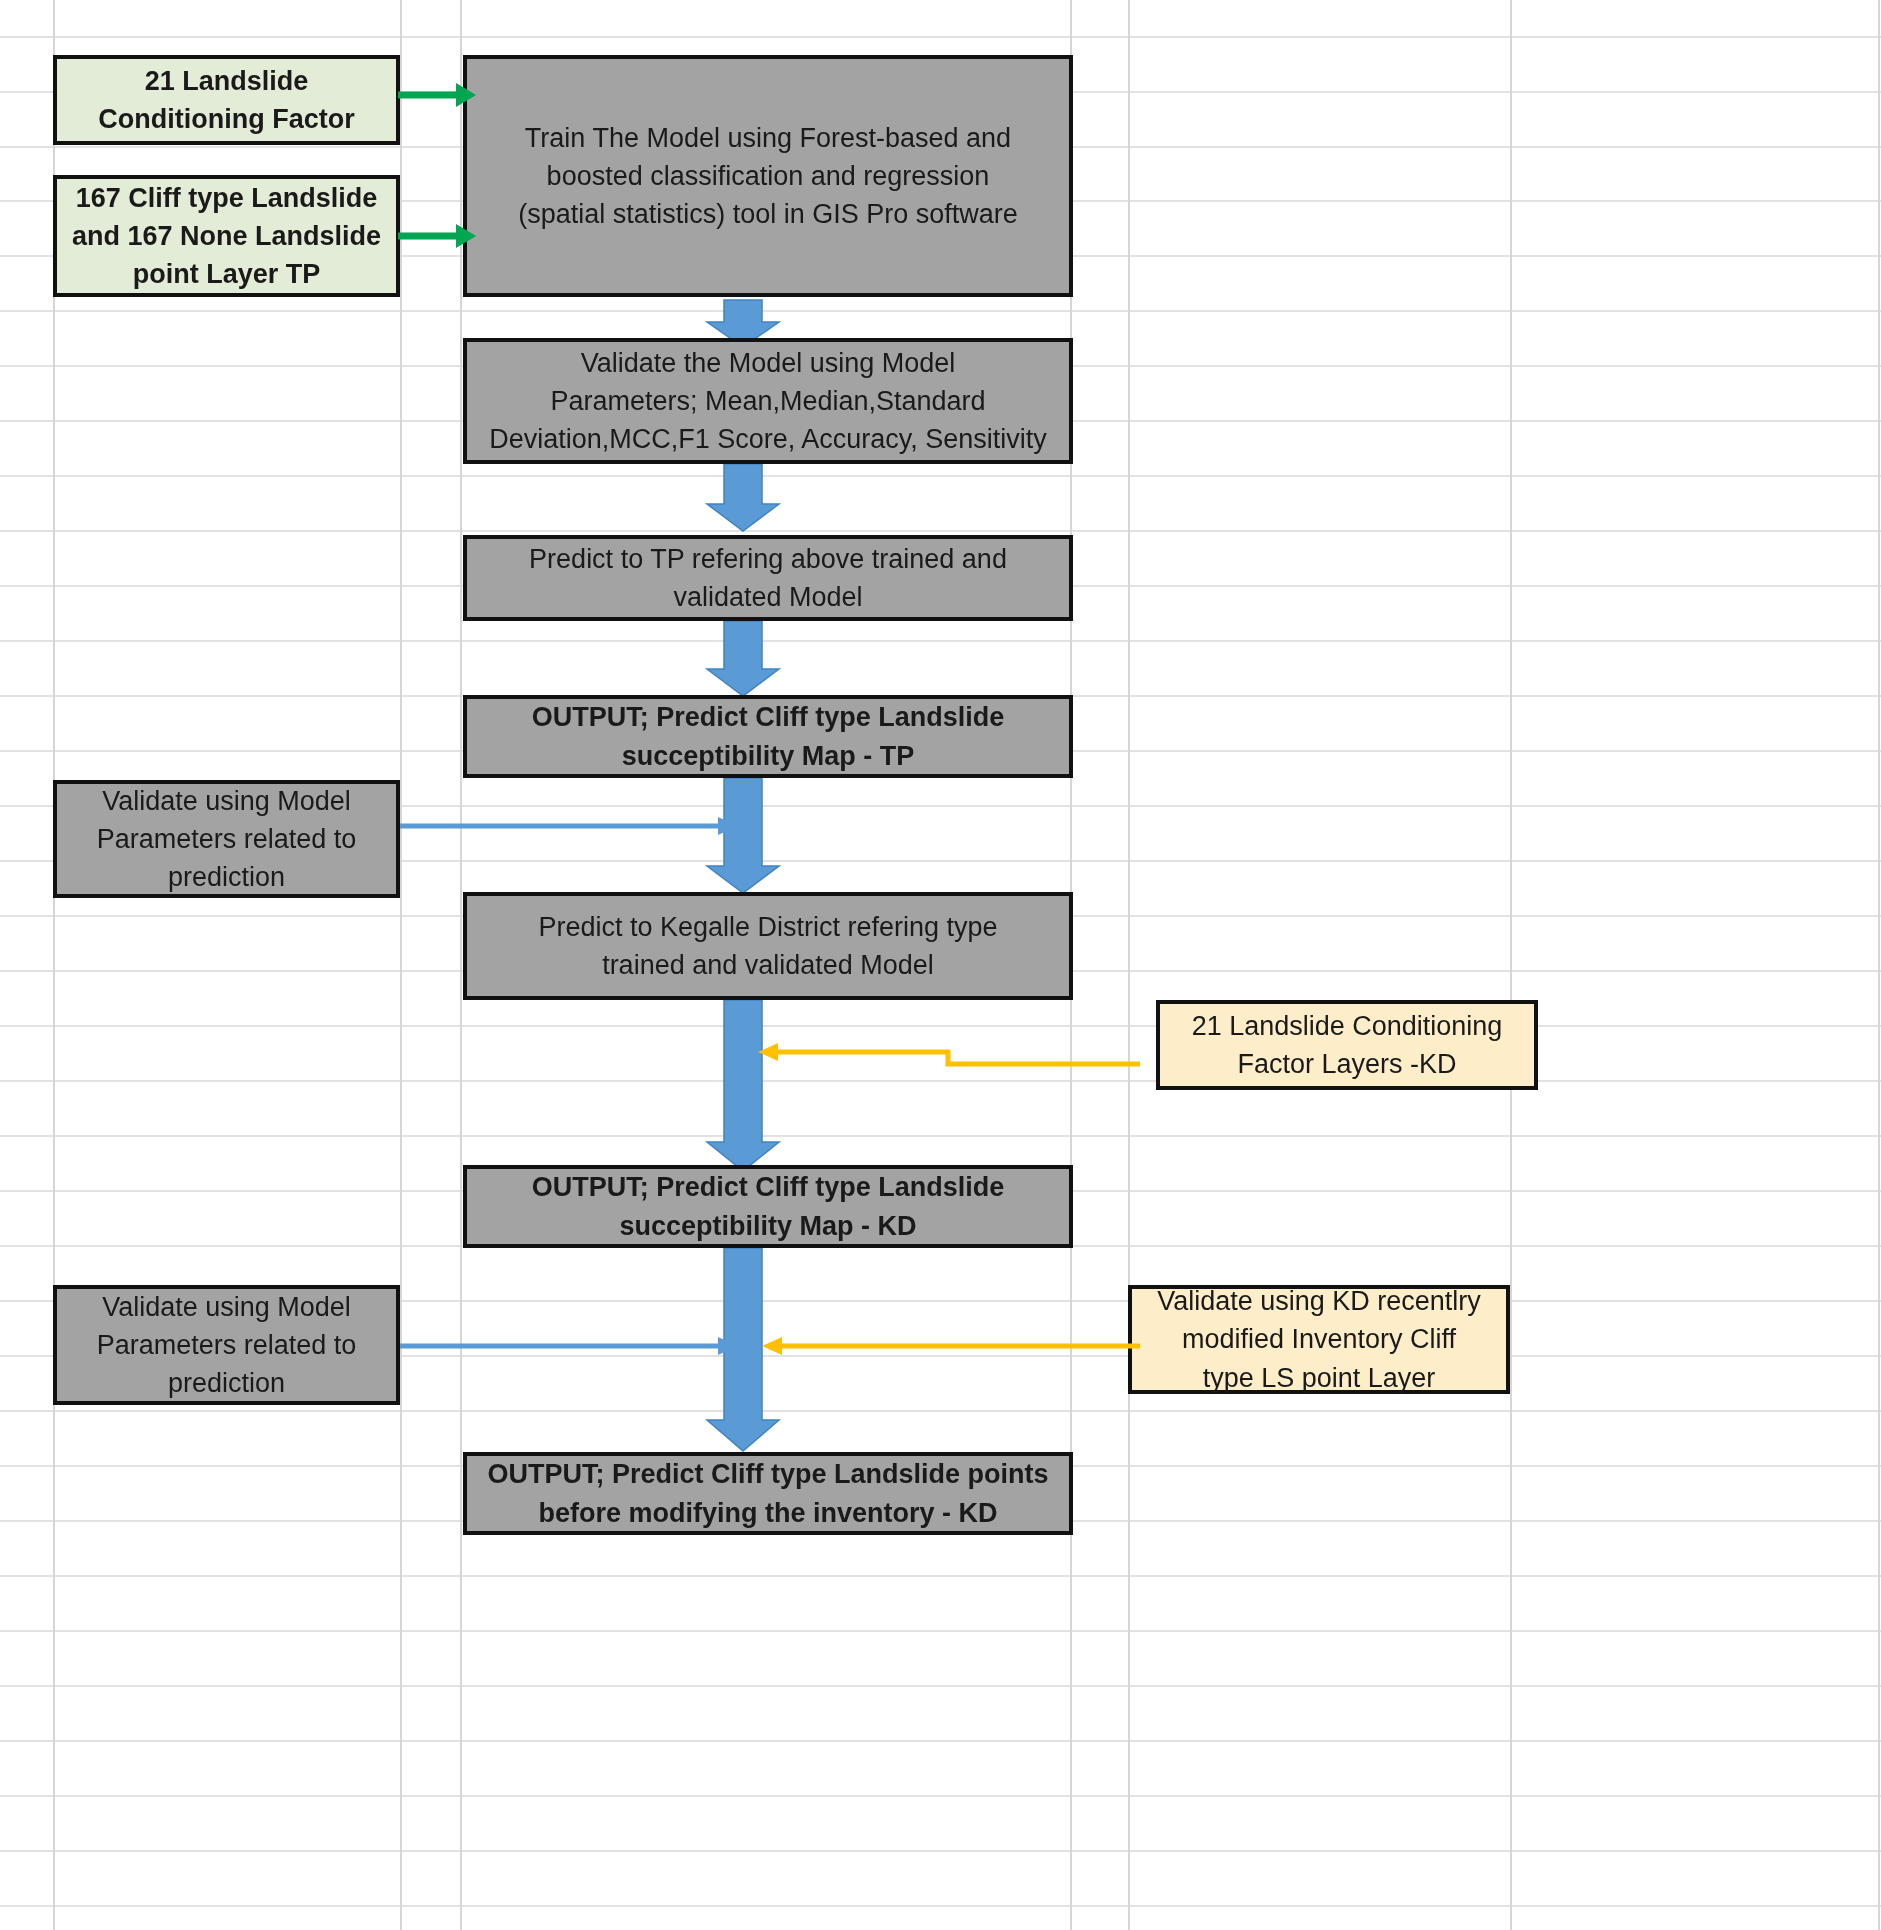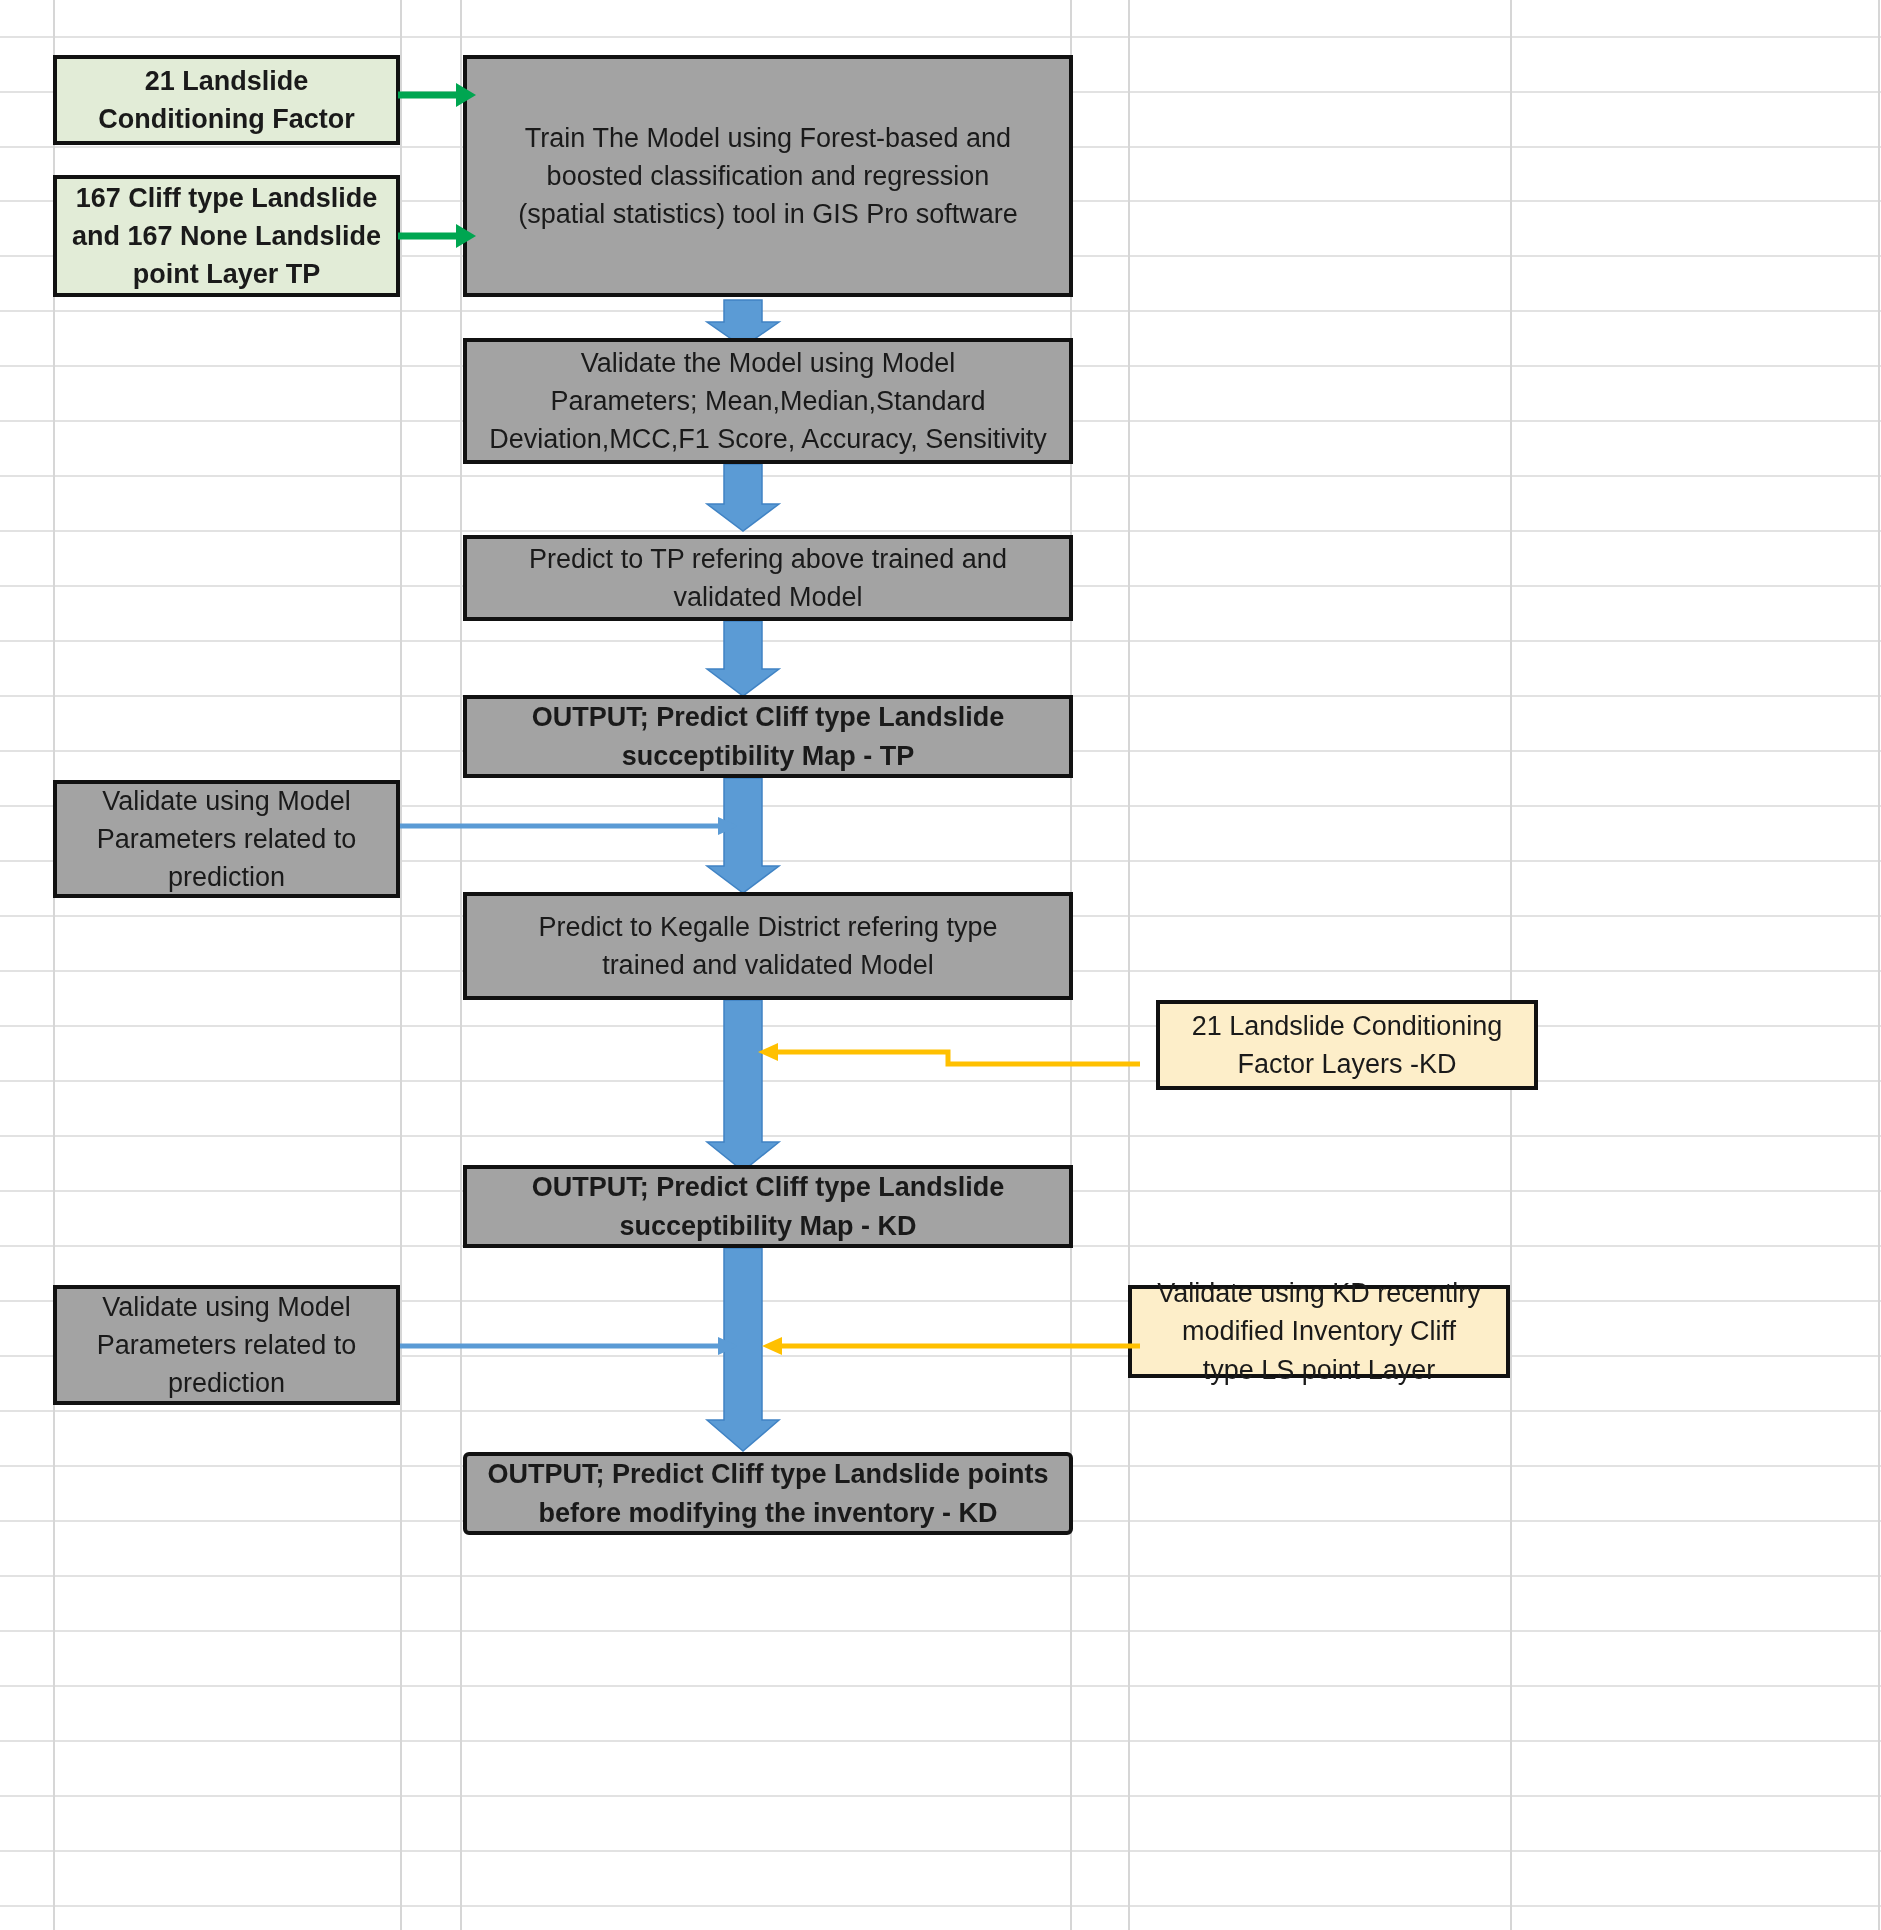--- a/index.html
+++ b/index.html
@@ -230,24 +230,24 @@
     <span>OUTPUT; Predict Cliff type Landslide
 succeptibility Map - KD</span>
   </div>
 
   <div class="node" style="left:53px;top:1285px;width:347px;height:120px;">
     <span>Validate using Model
 Parameters related to
 prediction</span>
   </div>
 
-  <div class="node orange" style="left:1128px;top:1285px;width:382px;height:93px;justify-content:flex-end;">
+  <div class="node orange" style="left:1128px;top:1285px;width:382px;height:109px;justify-content:flex-end;">
     <span>Validate using KD recentlry
 modified Inventory Cliff
 type LS point Layer</span>
   </div>
 
-  <div class="node bold" style="left:463px;top:1452px;width:610px;height:83px;border-radius:6px;">
+  <div class="node bold" style="left:463px;top:1452px;width:610px;height:83px;">
     <span>OUTPUT; Predict Cliff type Landslide points
 before modifying the inventory - KD</span>
   </div>
 
 </div>
 
 </body></html>

